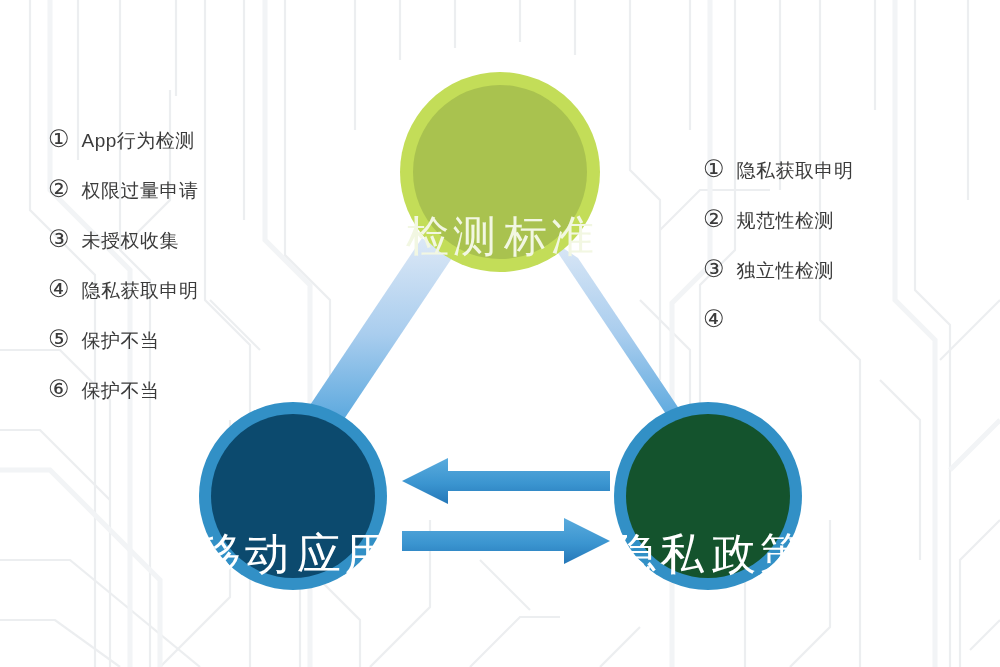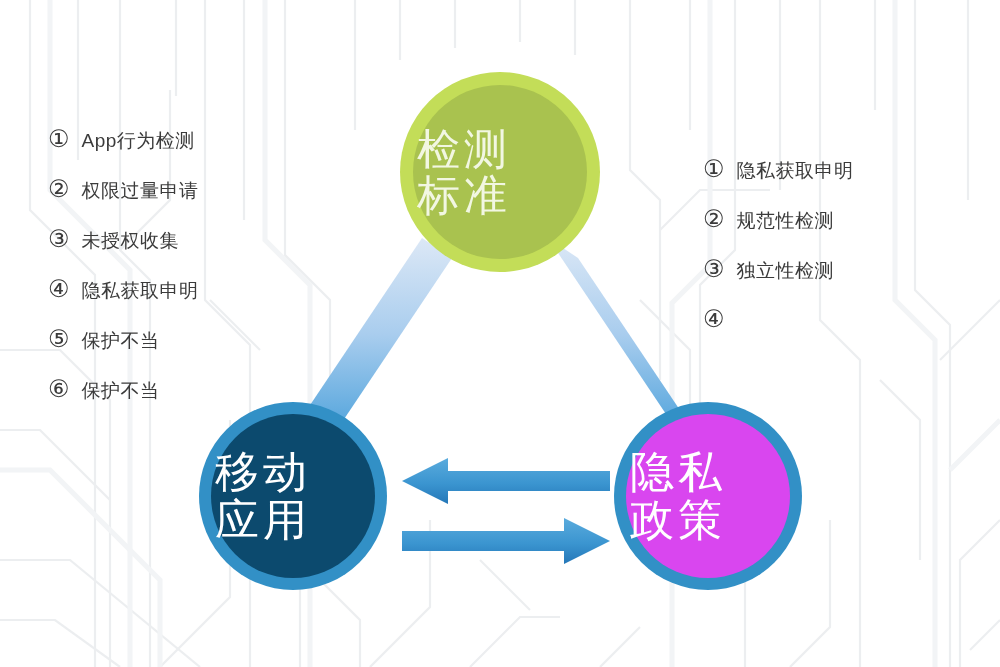--- a/index.html
+++ b/index.html
@@ -51,22 +51,22 @@
     border-radius: 50%;
     z-index: 3;
     display: flex;
     align-items: center;
     justify-content: center;
     box-sizing: border-box;
   }
   .node-inner {
     border-radius: 50%;
     display: flex;
-    flex-direction: column;
-    align-items: flex-start;
+    flex-direction: row;
+    align-items: flex-end;
     justify-content: center;
     box-sizing: border-box;
     width: 100%;
     height: 100%;
   }
   .node-label {
     color: #ffffff;
     font-size: 44px;
     line-height: 1.08;
     letter-spacing: 4px;
@@ -102,21 +102,21 @@
     width: calc(100% - 24px);
     height: calc(100% - 24px);
   }
 
   #node-privacy {
     left: 614px; top: 402px;
     width: 188px; height: 188px;
     background: #3290c6;
   }
   #node-privacy .node-inner {
-    background: #d946ef;
+    background: #14532d;
     margin: 12px;
     width: calc(100% - 24px);
     height: calc(100% - 24px);
   }
 
   
   .list {
     position: absolute;
     z-index: 4;
   }

